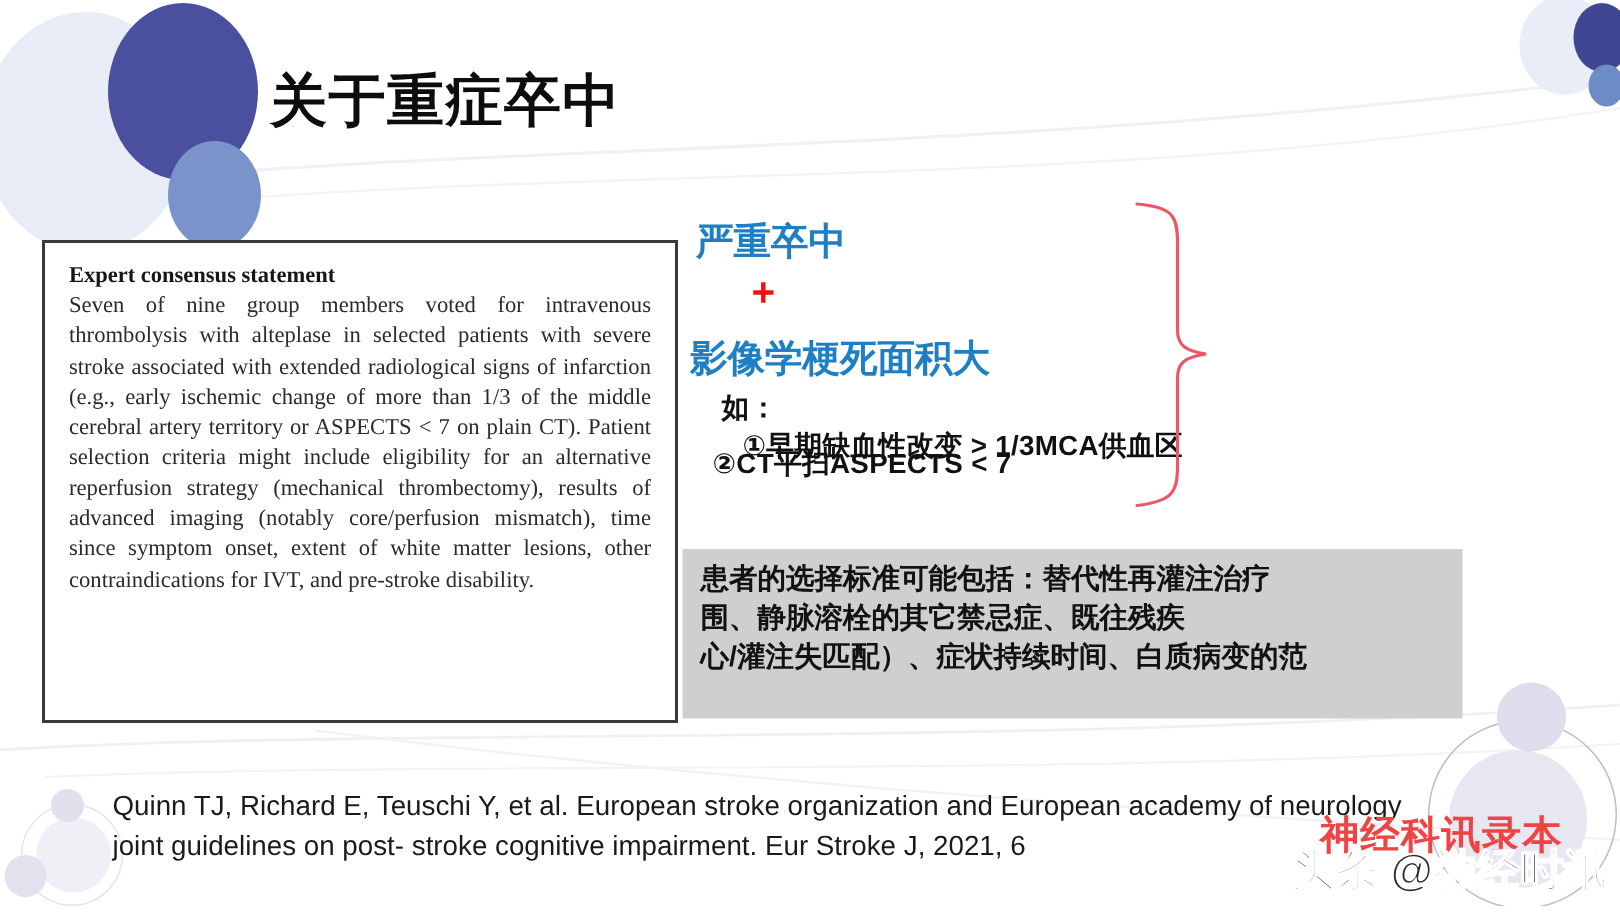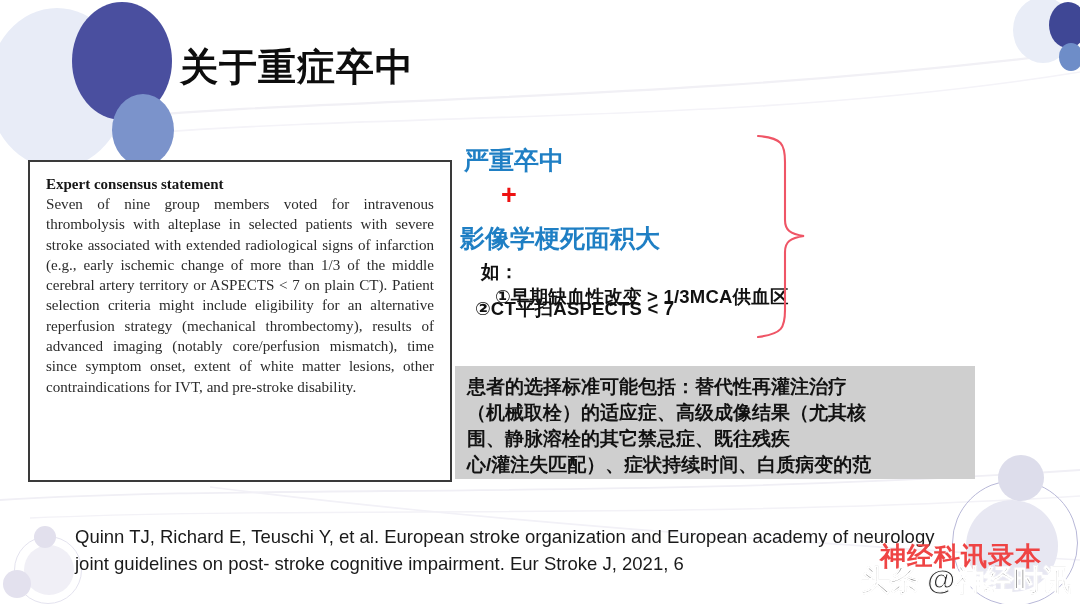--- a/index.html
+++ b/index.html
@@ -130,21 +130,20 @@
   <div class="mid-sub" id="item2">②CT平扫ASPECTS &lt; 7</div>
 
   <svg id="brace" viewBox="0 0 60 210" preserveAspectRatio="none">
     <path d="M6,4 C30,6 33,12 33,30 L33,88 C33,98 38,102 52,104
              C38,106 33,110 33,120 L33,178 C33,196 30,202 6,205" fill="none" stroke="#ef5566" stroke-width="2.1" stroke-linecap="round"></path>
   </svg>
 
 
   <div id="graybox">
     <div class="gl">患者的选择标准可能包括：替代性再灌注治疗</div>
-    <div class="gl">（机械取栓）的适应症、高级成像结果（尤其核</div>
     <div class="gl">围、静脉溶栓的其它禁忌症、既往残疾</div>
     <div class="gl">心/灌注失匹配）、症状持续时间、白质病变的范</div>
   </div>
 
   <div id="citation">Quinn TJ, Richard E, Teuschi Y, et al. European stroke organization and European academy of neurology joint guidelines on post- stroke cognitive impairment. Eur Stroke J, 2021, 6</div>
 
   <div id="wm-back">神经科讯录本</div>
   <div id="wm-front">头条 @神经时讯</div>
 
 </div>

